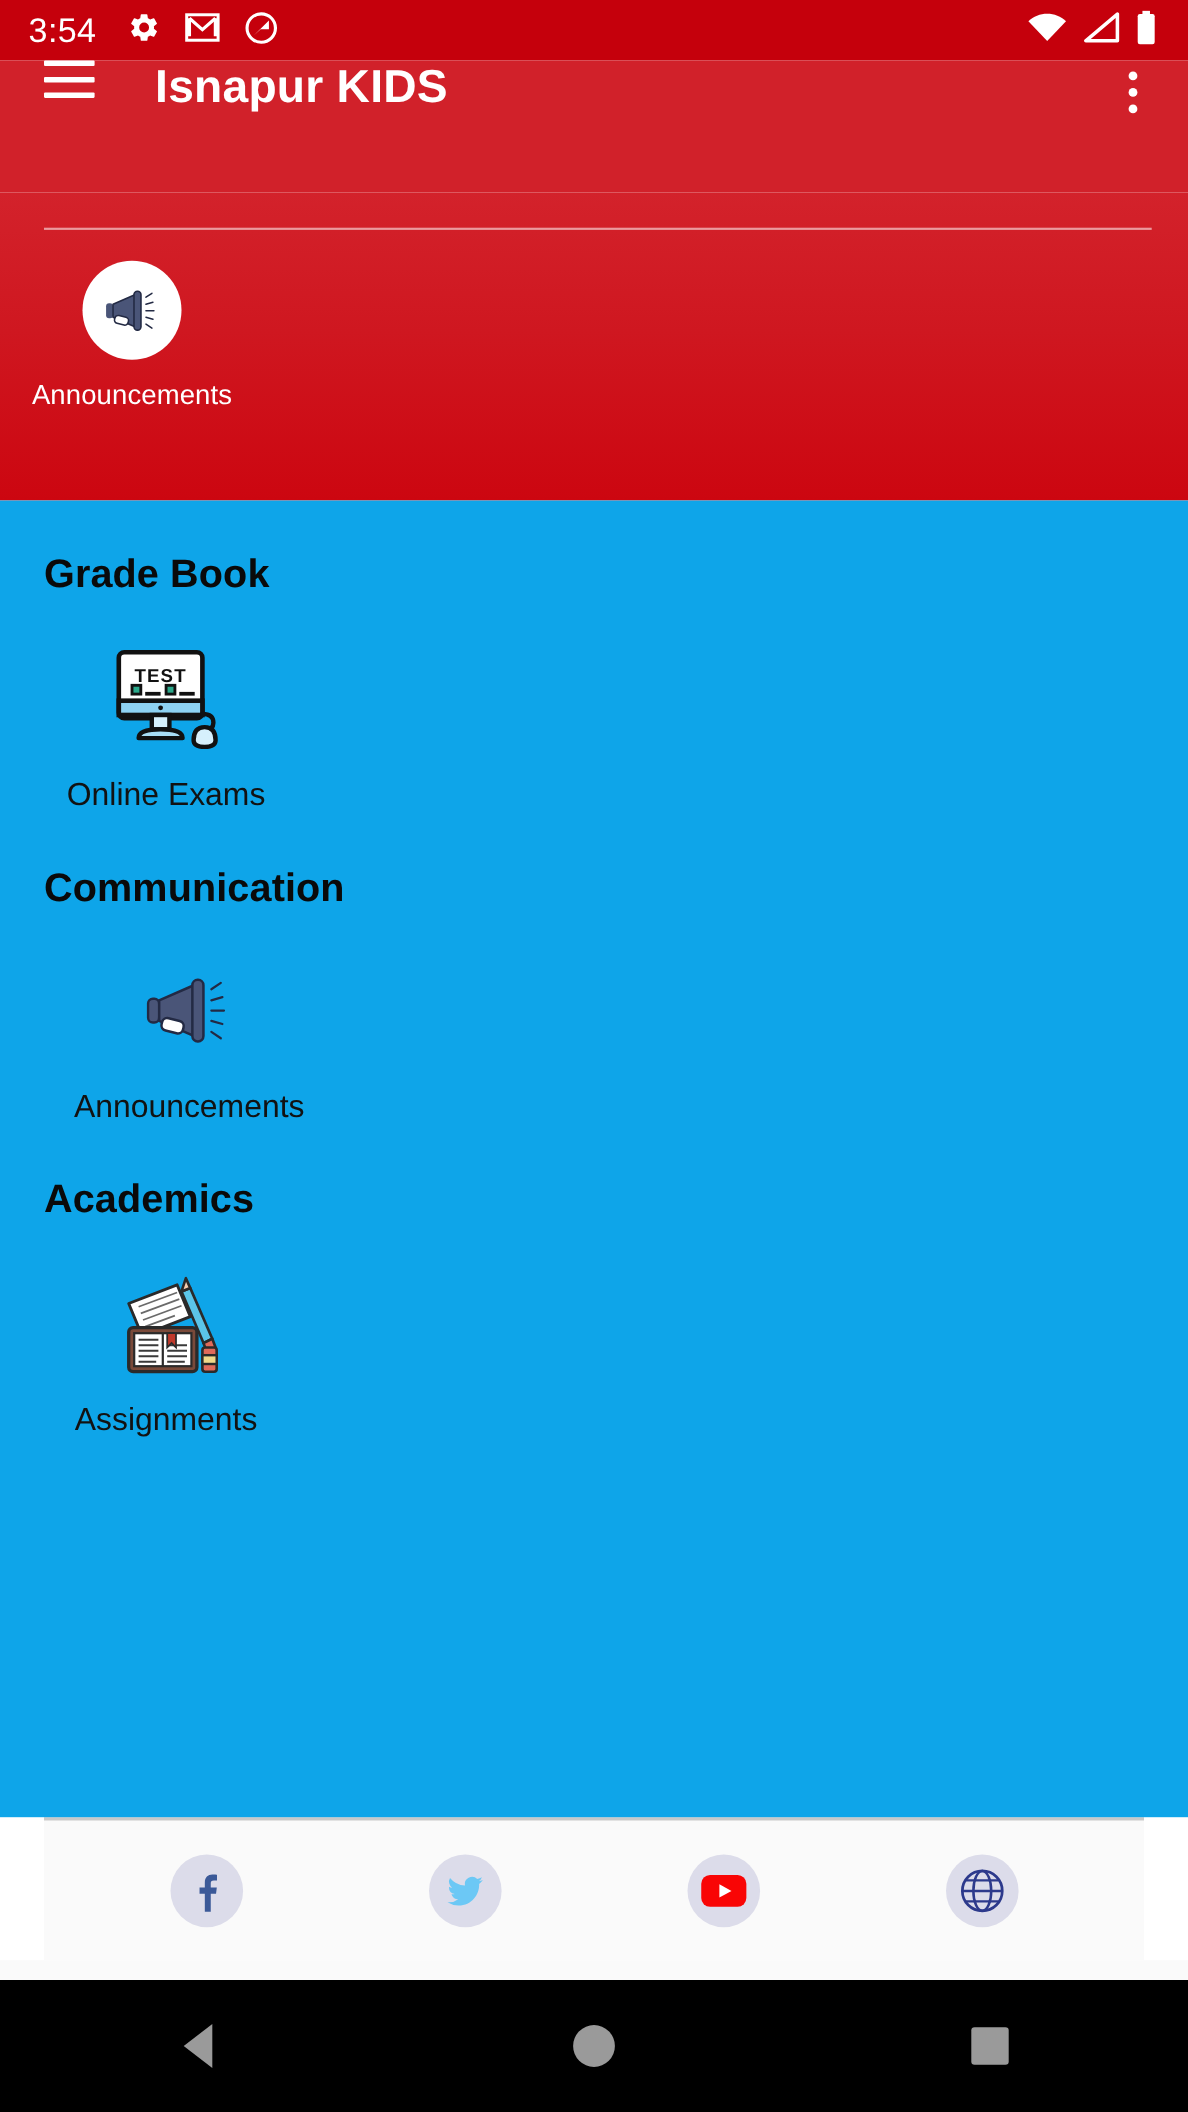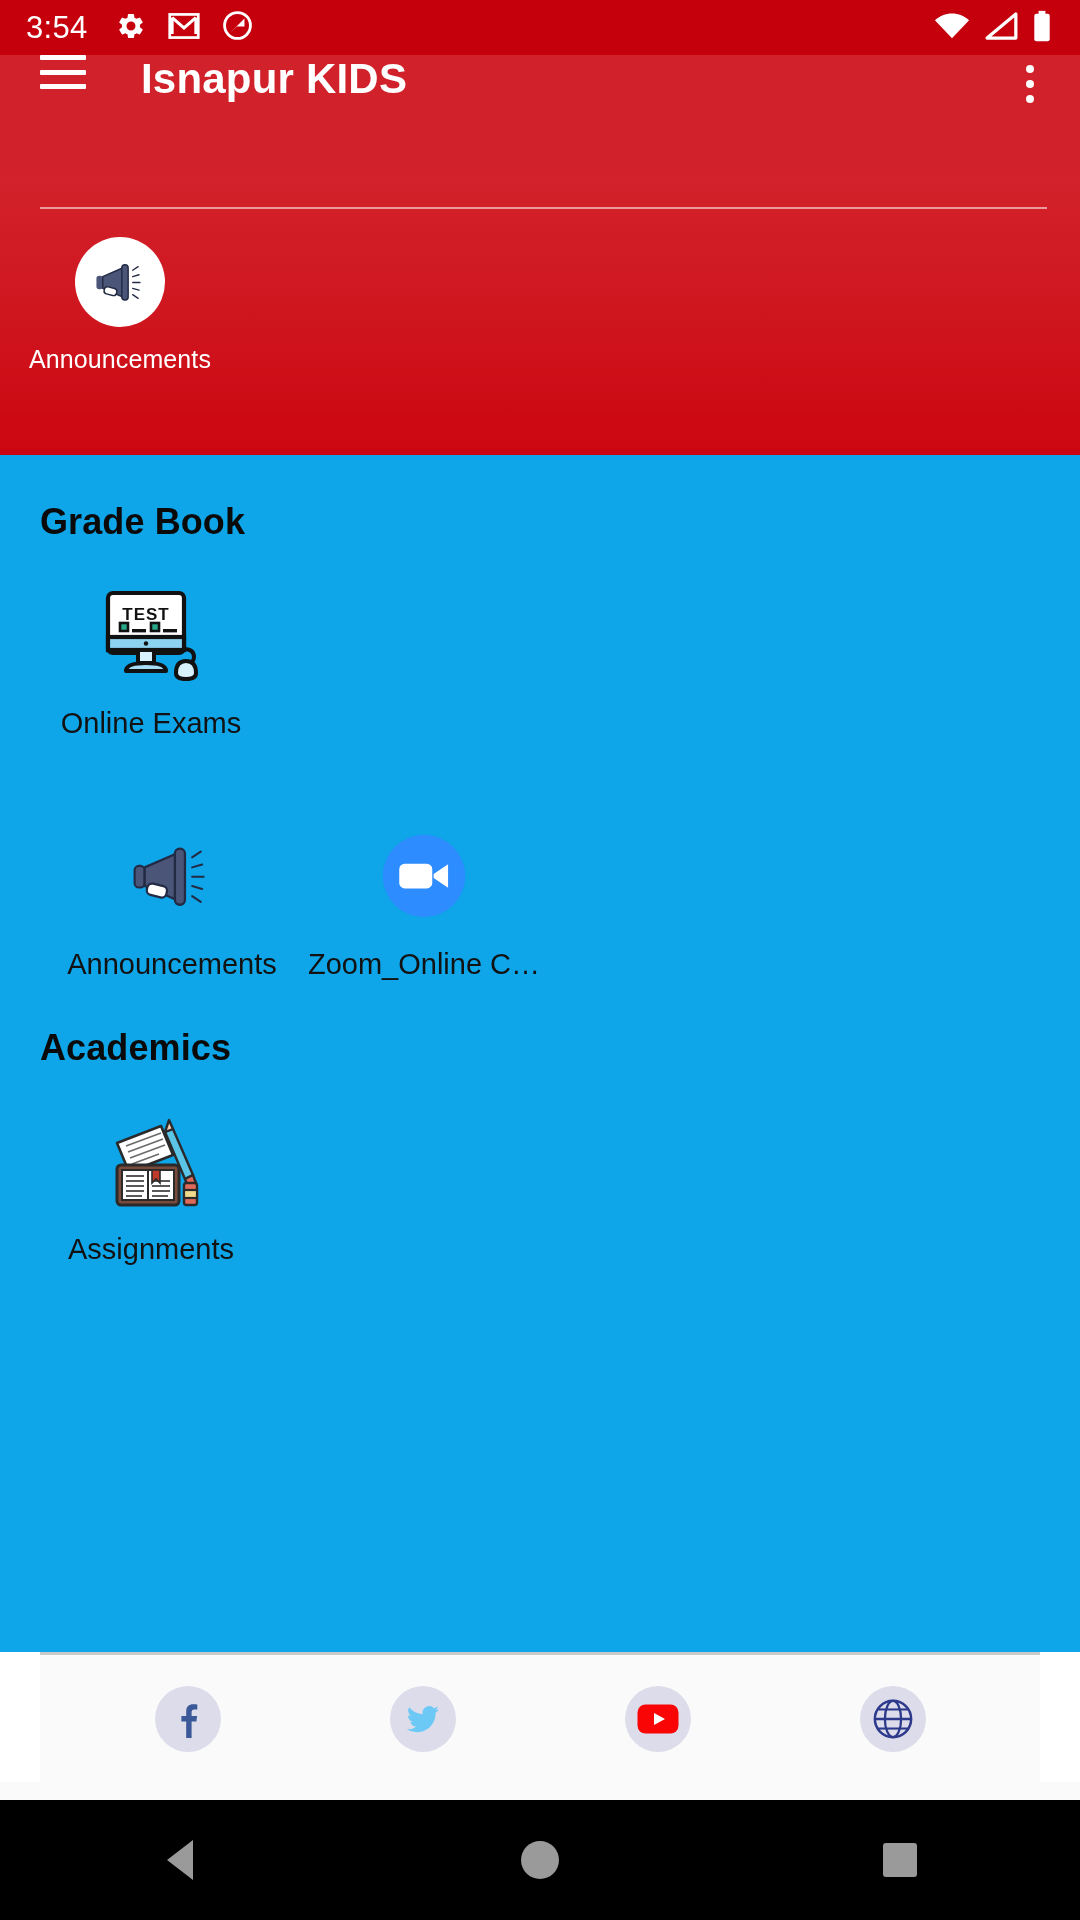--- a/index.html
+++ b/index.html
@@ -218,49 +218,40 @@
               <path d="M88 62 Q98 62 98 70 Q98 76 90 78" fill="none" stroke="#111111" stroke-width="4" stroke-linecap="round"></path>
               <path d="M80 86 Q80 74 90 74 Q100 74 100 86 Q100 92 90 92 Q80 92 80 86 Z" fill="#d6f0fc" stroke="#111111" stroke-width="4"></path>
             </svg>
           </div>
           <div class="tile-label">Online Exams</div>
         </div>
       </div>
     </div>
 
     <div class="section sec-communication">
+      <div class="section-title">Communication</div>
       <div class="grid">
         <div class="tile">
           <div class="tile-icon">
             <svg width="96" height="92" viewBox="0 0 64 64">
               <rect x="6" y="25" width="7" height="15" rx="3" fill="#4a5578" stroke="#232a44" stroke-width="1.5"></rect>
               <path d="M13 26 L36 16 L36 49 L13 39 Z" fill="#4a5578" stroke="#232a44" stroke-width="1.6" stroke-linejoin="round"></path>
               <rect x="34" y="13" width="7" height="39" rx="3.4" fill="#4a5578" stroke="#232a44" stroke-width="1.6"></rect>
               <rect x="14.5" y="38" width="14" height="8" rx="3.4" transform="rotate(14 21 42)" fill="#ffffff" stroke="#232a44" stroke-width="1.6"></rect>
               <g fill="none" stroke="#232a44" stroke-width="1.4" stroke-linecap="round">
                 <path d="M46 19 L52 15"></path>
                   <path d="M46 26 L53 24"></path>
                   <path d="M46 32.5 L54 32.5"></path>
                   <path d="M46 39 L53 41"></path>
                   <path d="M46 46 L52 50"></path>
               </g>
             </svg>
           </div>
           <div class="tile-label">Announcements</div>
         </div>
-        <div class="tile">
-          <div class="tile-icon">
-            <svg width="88" height="88" viewBox="0 0 64 64">
-              <circle cx="32" cy="32" r="30" fill="#2d8cff"></circle>
-              <rect x="14" y="23" width="24" height="18" rx="4" fill="#ffffff"></rect>
-              <path d="M39 30.5 L49.5 23.5 L49.5 40.5 L39 33.5 Z" fill="#ffffff"></path>
-            </svg>
-          </div>
-          <div class="tile-label">Zoom_Online C…</div>
-        </div>
       </div>
     </div>
 
     <div class="section sec-academics">
       <div class="section-title">Academics</div>
       <div class="grid">
         <div class="tile">
           <div class="tile-icon">
             <svg width="104" height="96" viewBox="0 0 104 96">
 

